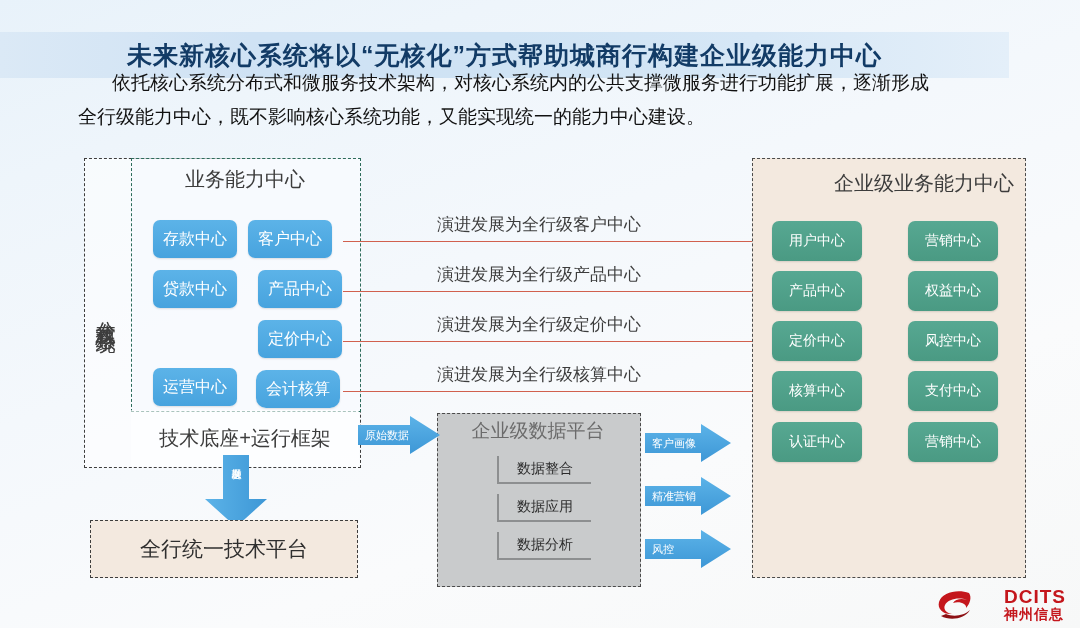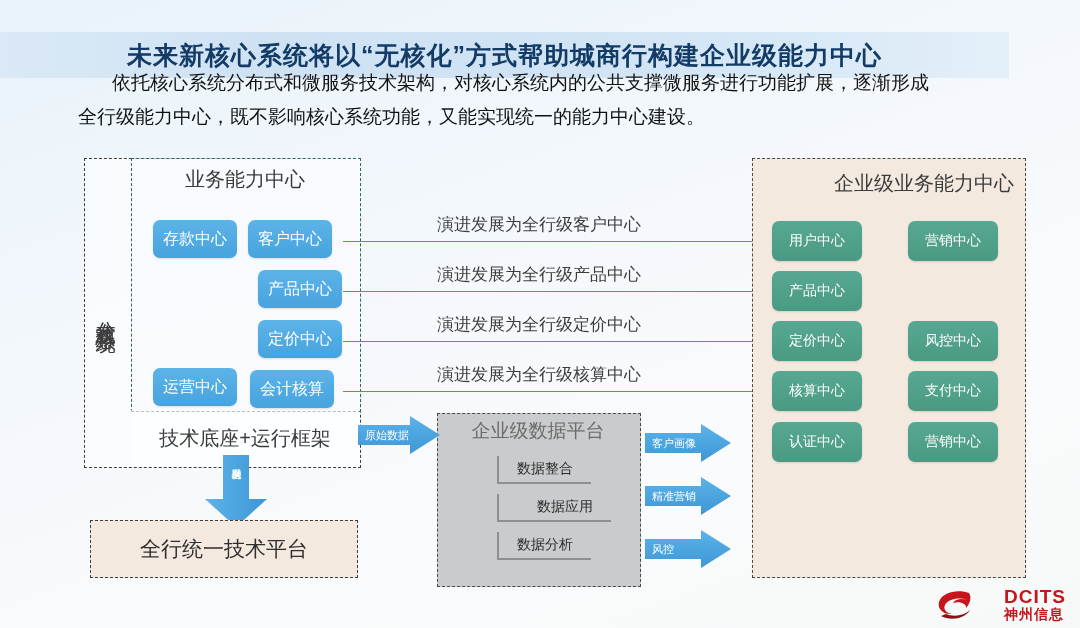--- a/index.html
+++ b/index.html
@@ -152,26 +152,27 @@
 
   <div class="core-outer"></div>
   <div class="core-vert">
     <span>分布式核心系统</span>
   </div>
 
   <div class="biz-inner"></div>
   <div class="biz-title">业务能力中心</div>
 
   <div class="bluebox" style="left:153px;top:220px;">存款中心</div>
+  <div class="bluebox" style="left:153px;top:270px;">贷款中心</div>
   <div class="bluebox" style="left:153px;top:320px;margin-top:48px;">运营中心</div>
 
   <div class="bluebox" style="left:248px;top:220px;">客户中心</div>
   <div class="bluebox" style="left:258px;top:270px;">产品中心</div>
   <div class="bluebox" style="left:258px;top:320px;">定价中心</div>
-  <div class="bluebox" style="left:250px;top:370px;">会计核算</div>
+  <div class="bluebox" style="left:256px;top:370px;border-radius:10px;">会计核算</div>
 
   <div class="tech-base">技术底座+运行框架</div>
 
   <div class="evo-label" style="left:437px;top:213px;">演进发展为全行级客户中心</div>
   <div class="evo-line" style="left:343px;top:241px;width:417px;"></div>
   <div class="evo-head" style="left:758px;top:238px;"></div>
 
   <div class="evo-label" style="left:437px;top:263px;">演进发展为全行级产品中心</div>
   <div class="evo-line" style="left:343px;top:291px;width:417px;"></div>
   <div class="evo-head" style="left:758px;top:288px;"></div>
@@ -187,28 +188,29 @@
   <div class="ent-panel"></div>
   <div class="ent-title">企业级业务能力中心</div>
 
   <div class="greenbox" style="left:772px;top:221px;">用户中心</div>
   <div class="greenbox" style="left:772px;top:271px;">产品中心</div>
   <div class="greenbox" style="left:772px;top:321px;">定价中心</div>
   <div class="greenbox" style="left:772px;top:371px;">核算中心</div>
   <div class="greenbox" style="left:772px;top:422px;">认证中心</div>
 
   <div class="greenbox" style="left:908px;top:221px;">营销中心</div>
+  <div class="greenbox" style="left:908px;top:271px;">权益中心</div>
   <div class="greenbox" style="left:908px;top:321px;">风控中心</div>
   <div class="greenbox" style="left:908px;top:371px;">支付中心</div>
   <div class="greenbox" style="left:908px;top:422px;">营销中心</div>
 
   <div class="dataplat"></div>
   <div class="dataplat-title">企业级数据平台</div>
   <div class="dp-item" style="top:456px;">数据整合</div>
-  <div class="dp-item" style="top:494px;padding-left:20px;">数据应用</div>
+  <div class="dp-item" style="top:494px;">数据应用</div>
   <div class="dp-item" style="top:532px;">数据分析</div>
 
   <div class="barrow" style="left:358px;top:416px;width:82px;height:38px;">
     <svg width="82" height="38" viewBox="0 0 82 38">
       <defs>
           <linearGradient id="bg1" x1="0" y1="0" x2="0" y2="1">
         <stop offset="0%" stop-color="#5cb3e8"></stop>
             <stop offset="100%" stop-color="#3d97d6"></stop>
       </linearGradient>
         </defs>

